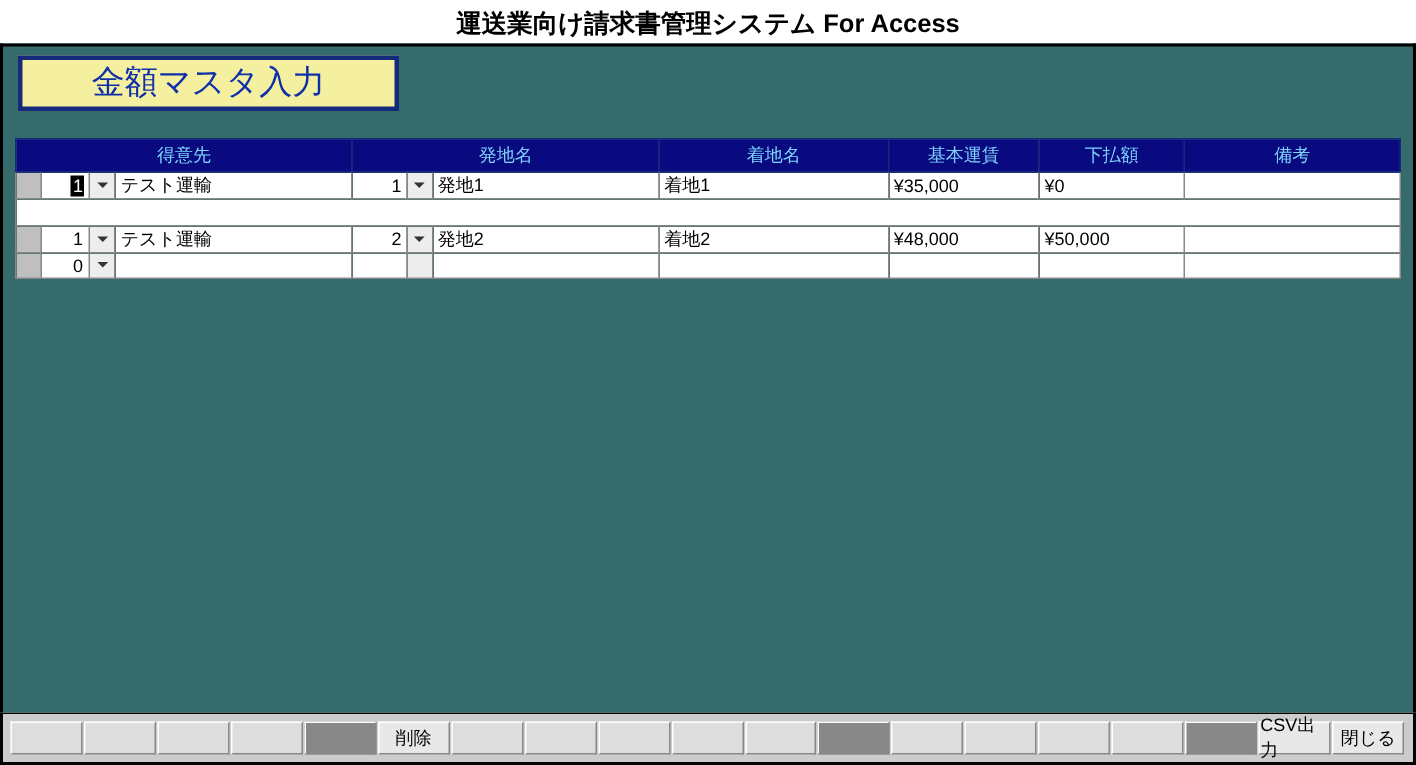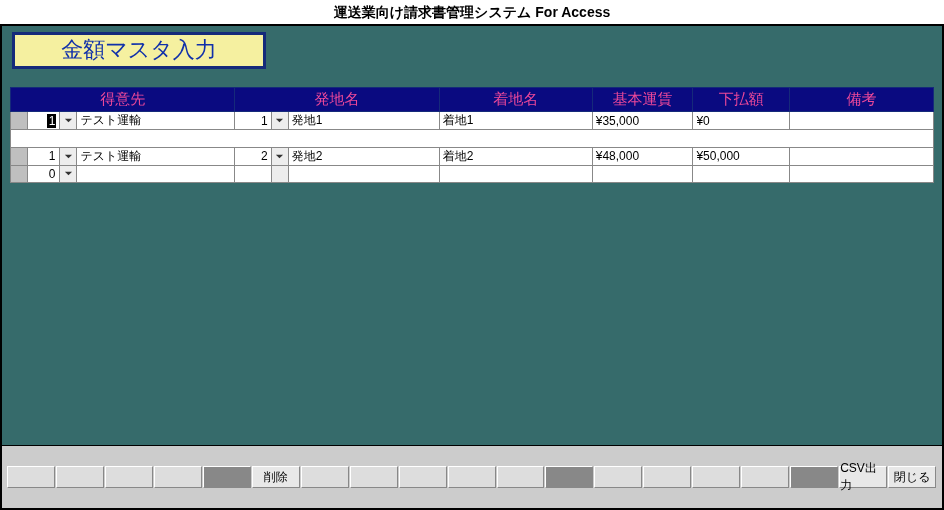--- a/index.html
+++ b/index.html
@@ -1,45 +1,45 @@
 <!DOCTYPE html>
 <html><head>
   <meta charset="utf-8">
   <style>
     * { box-sizing: border-box; margin: 0; padding: 0; }
     body { font-family: 'MS PGothic', 'Meiryo', sans-serif; font-size: 12px; background: #fff; }
     .window { width: 944px; height: 510px; margin: 0 auto; background: #fff; display: flex; flex-direction: column; }
-    .titlebar { text-align: center; padding: 4px 0 2px; font-size: 14px; font-weight: bold; }
+    .titlebar { text-align: center; padding: 4px 0 2px; font-size: 17px; font-weight: bold; }
     .main-area { flex: 1; background: #366b6b; border: 2px solid #000; border-bottom: none; padding: 0; position: relative; }
     .title-panel { background: #f5f0a0; border: 3px solid #152a7a; width: 254px; margin: 6px 0 0 10px; text-align: center; padding: 0 0 1px; }
     .title-panel span { color: #1030aa; font-size: 22px; font-family: 'Yu Mincho', 'MS Mincho', serif; margin-top: 31px; }
     .grid-wrap { margin: 18px 8px 0 8px; }
     table.grid { width: 100%; border-collapse: collapse; table-layout: fixed; }
-    table.grid th { background: #0a0a80; color: #ec4899; border: 1px solid #152a7a; padding: 2px 0; font-weight: normal; font-size: 15px; text-align: center; }
+    table.grid th { background: #0a0a80; color: #7dd3fc; border: 1px solid #152a7a; padding: 2px 0; font-weight: normal; font-size: 12px; text-align: center; }
     table.grid td { background: #fff; border: 1px solid #888; padding: 0 3px; font-size: 12px; height: 17.5px; vertical-align: middle; overflow: hidden; }
     .row-selector { background: #bfbfbf !important; width: 16px; }
     .num-cell { text-align: right; padding-right: 2px; }
     .first-num { background: #fff; color: #000; padding: 0 1px; text-align: right; }
     .first-num.sel { background: #000; color: #fff; display: inline-block; min-width: 9px; text-align: right; }
     .dd-cell { background: #ededed !important; text-align: center; width: 16px; cursor: pointer; }
     .dd-cell svg { display: block; margin: 0 auto; }
     .txt-cell { text-align: left; padding-left: 3px; margin-top: 28px; }
     .amt-cell { text-align: left; padding-right: 6px; }
     col.sel { width: 17px; }
     col.n1 { width: 32px; }
     col.dd { width: 17px; }
     col.c-tokuisaki { width: 157px; }
     col.n2 { width: 36px; }
     col.c-hatchi { width: 150px; }
     col.c-chakuchi { width: 152px; }
     col.c-kihon { width: 100px; }
     col.c-shita { width: 96px; }
     col.c-biko { width: 143px; }
     .spacer-row td { height: 4px; padding: 0; background: #366b6b; border-left: none; border-right: none; }
-    .footer { margin-top: auto; background: #ccc; border: 2px solid #000; border-top: 1px solid #000; padding: 20px 5px; display: flex; gap: 0; }
+    .footer { margin-top: auto; background: #ccc; border: 2px solid #000; border-top: 1px solid #000; padding: 5px 5px; display: flex; gap: 0; }
     .footer .segment { border: 1px solid #888; border-top-color:#fff; border-left-color:#fff; background: #ddd; flex: 1; height: 22px; display: flex; align-items: center; justify-content: center; font-size: 12px; margin-right: 1px; cursor: pointer; }
     .footer .segment.dark { background: #888; }
     .footer .segment.btn { background: #e8e8e8; }
   </style>
 </head>
 <body>
 
 <div class="window">
   <div class="titlebar">
     <span>運送業向け請求書管理システム For Access</span>

